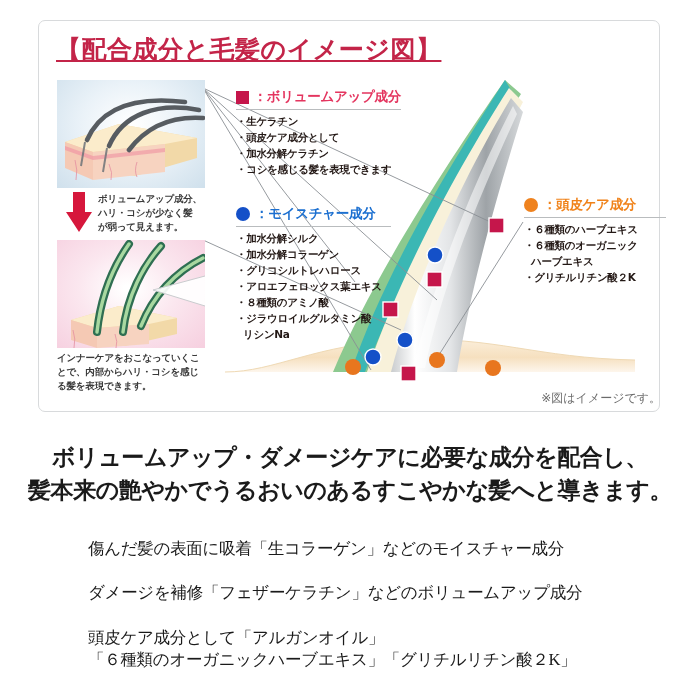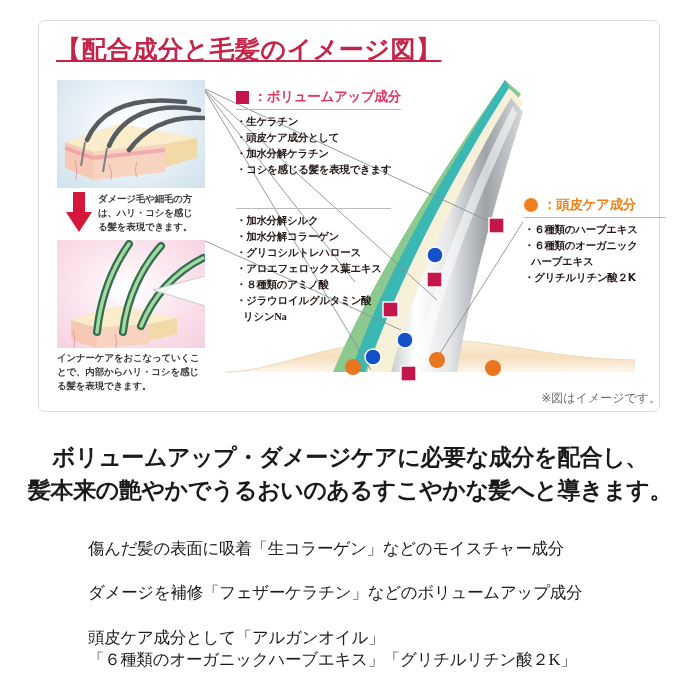--- a/index.html
+++ b/index.html
@@ -49,21 +49,21 @@
   .mark-square{width:13px;height:13px;background:#c5164b;}
   .mark-circle-blue{width:14px;height:14px;border-radius:50%;background:#1450c8;}
   .mark-circle-orange{width:14px;height:14px;border-radius:50%;background:#ef821e;}
   .legend-title{font-size:13.5px;font-weight:700;letter-spacing:-0.3px;}
   .t-red{color:#e4355f;}
   .t-blue{color:#1b6fd0;}
   .t-orange{color:#f08219;}
   .legend-rule{height:1px;background:#b9bcbe;margin:3px 0 4px 0;}
   .legend-list{font-size:10.5px;line-height:1.52;color:#231815;font-weight:700;letter-spacing:-0.3px;}
   .legend-list div{white-space:nowrap;}
-  .legend-list .wrap2{padding-left:7px;font-family:Liberation Serif, serif;}
+  .legend-list .wrap2{padding-left:7px;}
   #legend-volume{left:228px;top:88px;width:165px;}
   #legend-moisture{left:228px;top:205px;width:155px;}
   #legend-scalp{left:516px;top:196px;width:142px;}
   
   #figure-note{
     position:absolute;right:39px;top:390px;font-size:12px;color:#6b6b6b;
   }
   
   #lead-copy{
     position:absolute;left:0;top:443px;width:700px;text-align:center;
@@ -111,21 +111,21 @@
     </g>
   </svg>
 </div>
 
 <div id="down-arrow">
   <svg width="26" height="40" viewBox="0 0 26 40">
     <polygon points="7,0 19,0 19,20 26,20 13,40 0,20 7,20" fill="#d6173c"></polygon>
   </svg>
 </div>
 
-<div class="side-caption" id="caption-damaged">ダメージ毛や細毛の方は、ハリ・コシを感じる髪を表現できます。</div>
+<div class="side-caption" id="caption-damaged">ボリュームアップ成分、ハリ・コシが少なく髪が弱って見えます。</div>
 
 <div class="illus" id="illus-healthy">
   <svg width="148" height="108" viewBox="0 0 148 108">
     <g>
       <path d="M14 80 L62 66 L120 78 L120 94 L68 106 L14 96 Z" fill="#f2d9a8"></path>
       <path d="M14 80 L62 66 L120 78 L92 84 L40 88 Z" fill="#fbeccb"></path>
       <path d="M14 80 L40 88 L40 108 L14 100 Z" fill="#f5c9b4"></path>
       <path d="M40 88 L92 84 L92 104 L40 108 Z" fill="#f7d3c0"></path>
       <path d="M16 90 q3 9 1 18" stroke="#e58fa0" stroke-width="1" fill="none" opacity="0.8"></path>
       <path d="M58 94 q3 8 1 14" stroke="#e58fa0" stroke-width="1" fill="none" opacity="0.8"></path>
@@ -219,20 +219,24 @@
   <div class="legend-rule"></div>
   <div class="legend-list">
     <div>・生ケラチン</div>
     <div>・頭皮ケア成分として</div>
     <div>・加水分解ケラチン</div>
     <div>・コシを感じる髪を表現できます</div>
   </div>
 </div>
 
 <div class="legend" id="legend-moisture">
+  <div class="legend-head">
+    <span class="legend-mark mark-circle-blue"></span>
+    <span class="legend-title t-blue">：モイスチャー成分</span>
+  </div>
   <div class="legend-rule"></div>
   <div class="legend-list">
     <div>・加水分解シルク</div>
     <div>・加水分解コラーゲン</div>
     <div>・グリコシルトレハロース</div>
     <div>・アロエフェロックス葉エキス</div>
     <div>・８種類のアミノ酸</div>
     <div>・ジラウロイルグルタミン酸</div>
     <div class="wrap2">リシンNa</div>
   </div>

